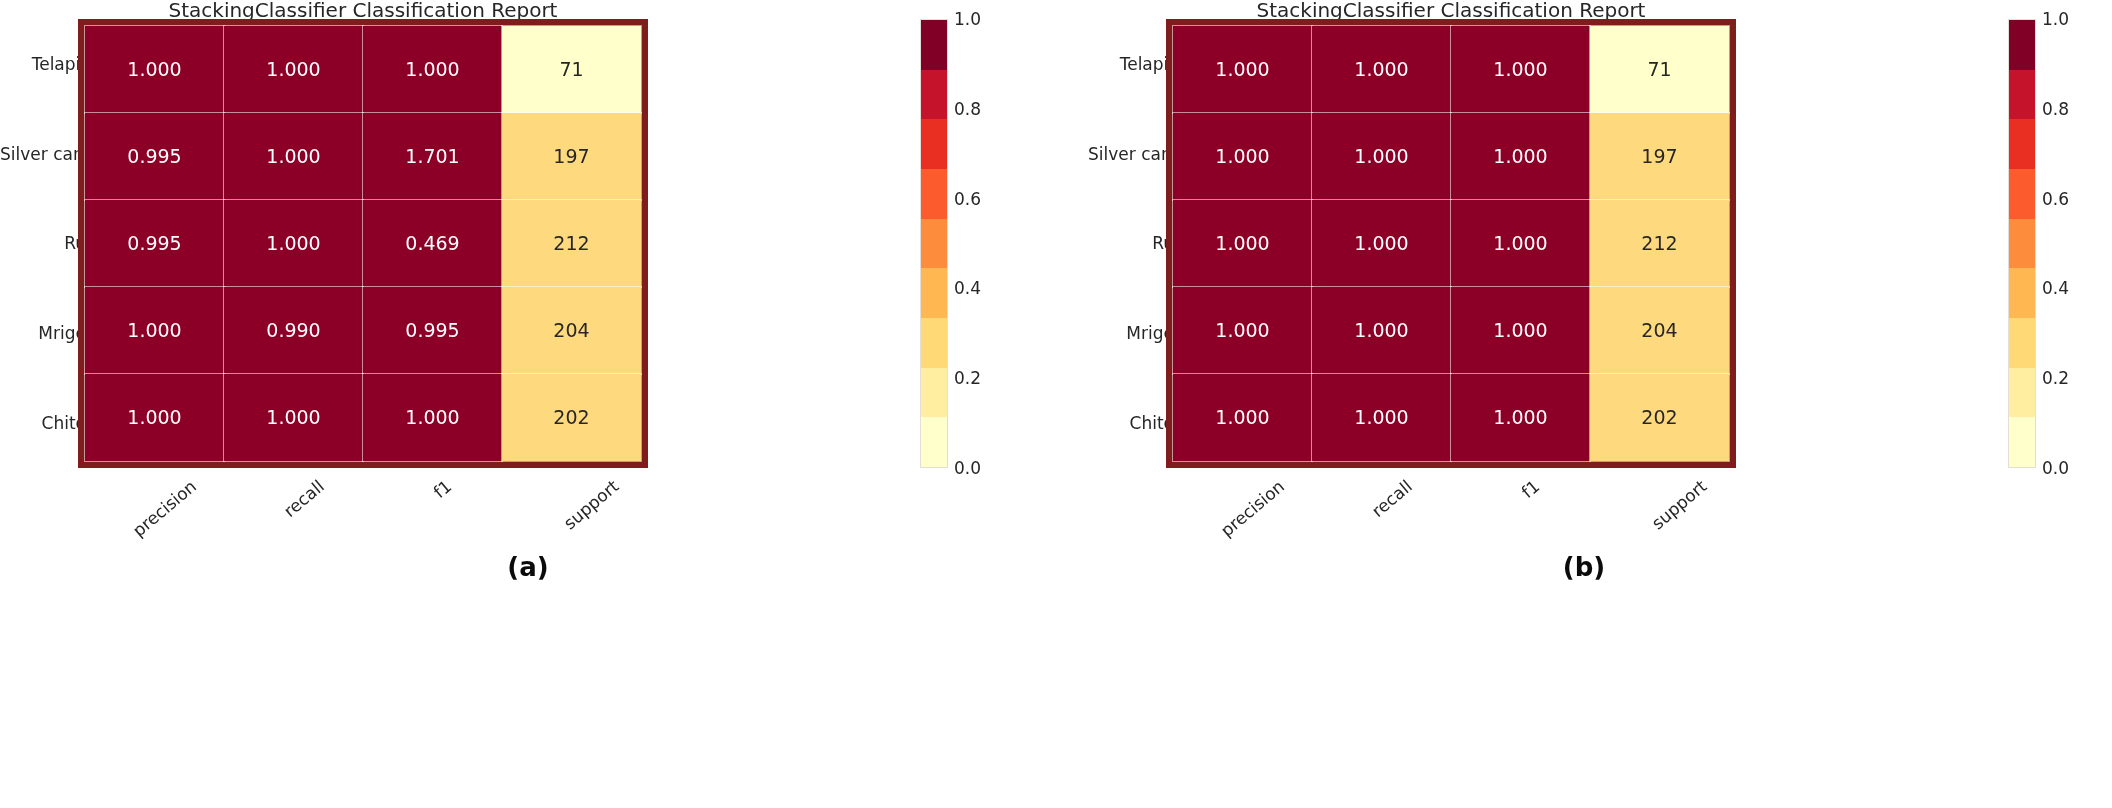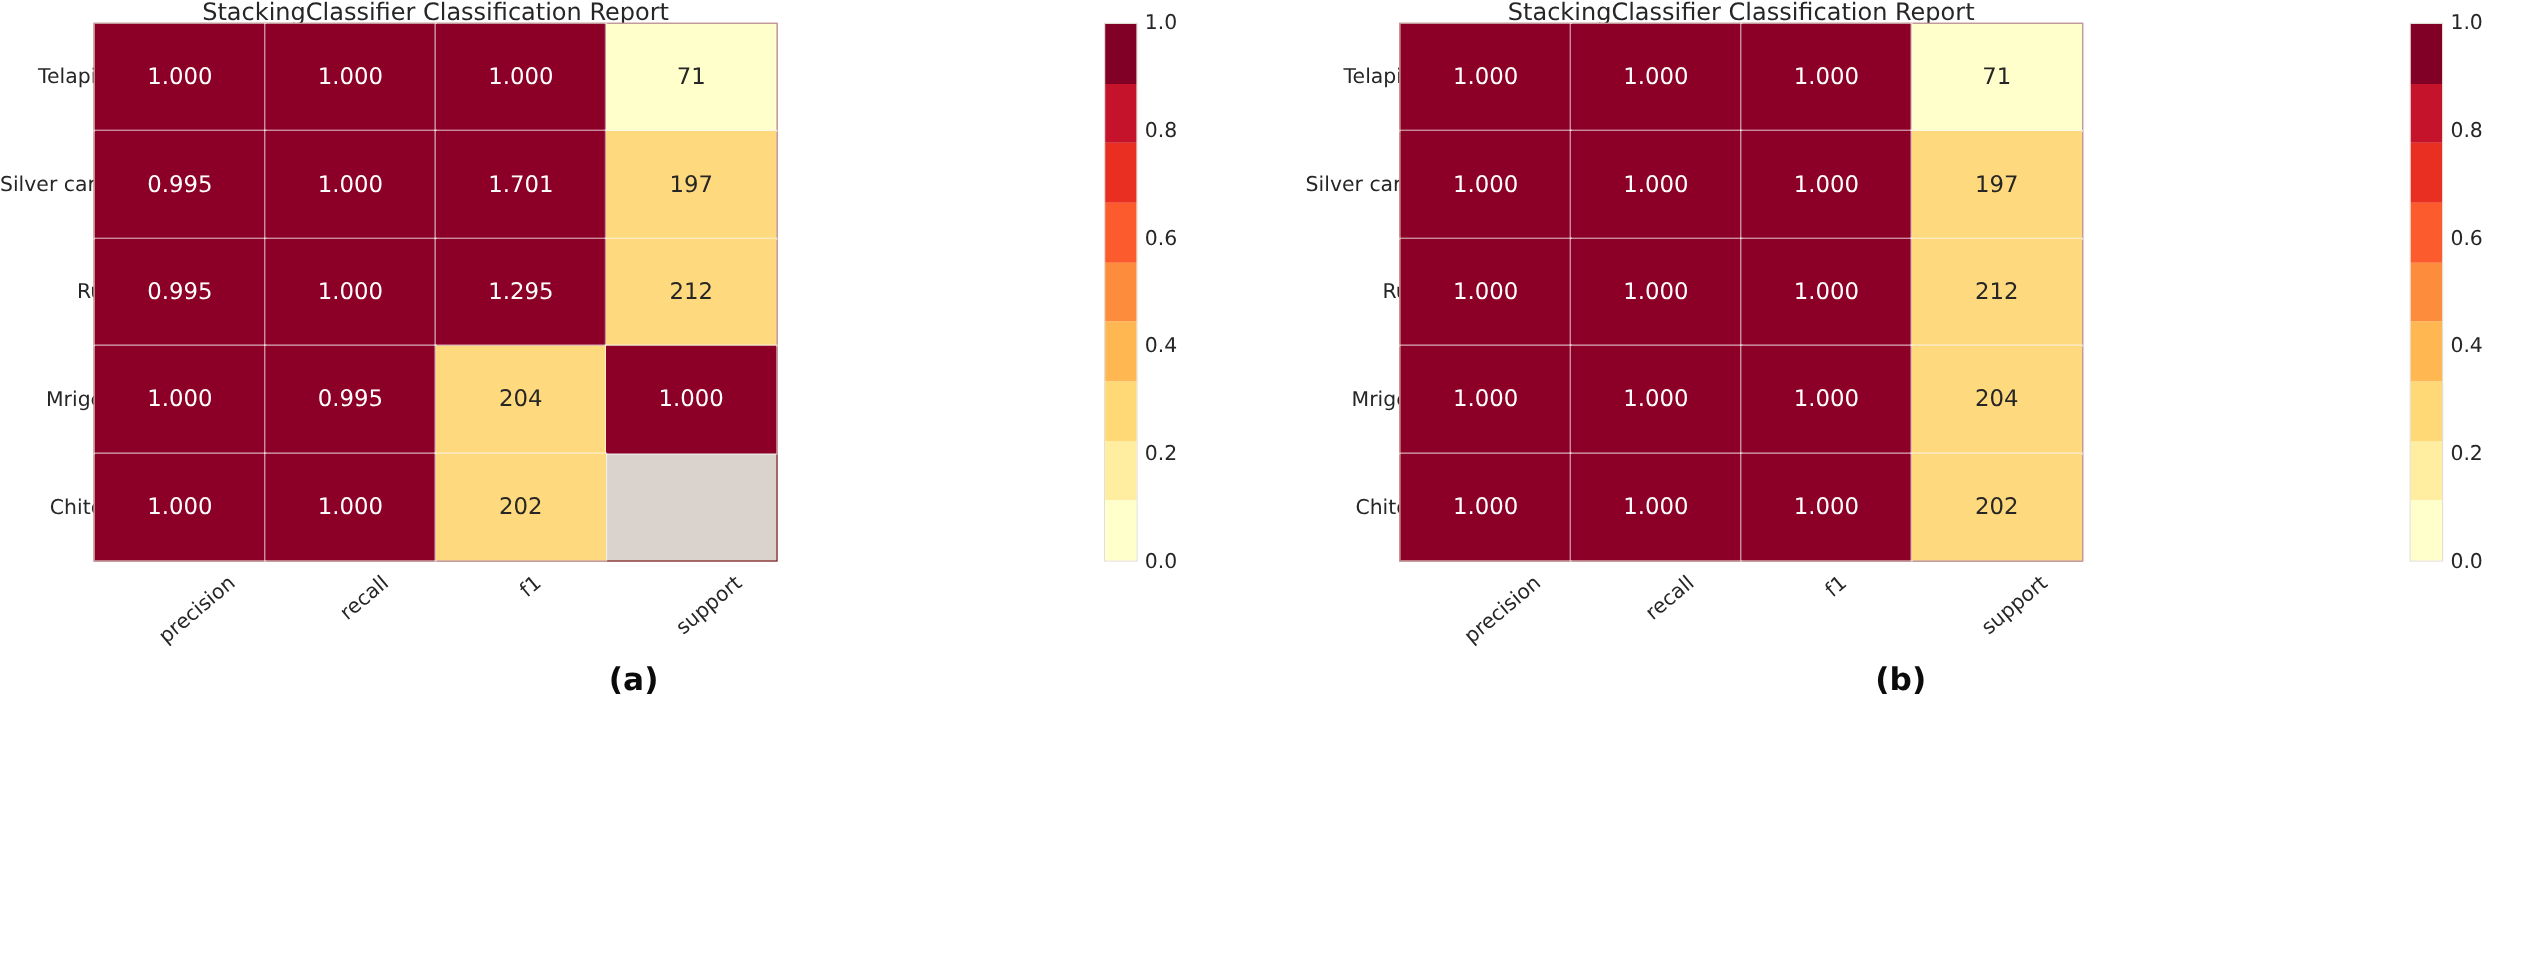--- a/index.html
+++ b/index.html
@@ -39,21 +39,21 @@
     white-space: nowrap;
   }
 
   
   .heatmap {
     position: absolute;
     display: grid;
     grid-template-columns: repeat(4, 1fr);
     grid-template-rows: repeat(5, 1fr);
     background: #d9d2cd;
-    border: 1px solid #7f1d1d;
+    border: 7px solid #7f1d1d;
     box-sizing: border-box;
   }
   .cell {
     position: relative;
     display: flex;
     align-items: center;
     justify-content: center;
     font-size: 19px;
     line-height: 1;
     box-sizing: border-box;
@@ -168,24 +168,25 @@
       <div class="cell dark" style="background: rgb(140, 0, 39);">1.000</div>
       <div class="cell light" style="background: rgb(255, 255, 204);">71</div>
 
       <div class="cell dark" style="background: rgb(140, 0, 39);">0.995</div>
       <div class="cell dark" style="background: rgb(140, 0, 39);">1.000</div>
       <div class="cell dark" style="background: rgb(140, 0, 39);">1.701</div>
       <div class="cell light" style="background: rgb(254, 217, 125);">197</div>
 
       <div class="cell dark" style="background: rgb(140, 0, 39);">0.995</div>
       <div class="cell dark" style="background: rgb(140, 0, 39);">1.000</div>
-      <div class="cell dark" style="background: rgb(140, 0, 39);">1.295</div>
+      <div class="cell dark" style="background: rgb(140, 0, 39);">0.469</div>
       <div class="cell light" style="background: rgb(254, 217, 125);">212</div>
 
       <div class="cell dark" style="background: rgb(140, 0, 39);">1.000</div>
+      <div class="cell dark" style="background: rgb(140, 0, 39);">0.990</div>
       <div class="cell dark" style="background: rgb(140, 0, 39);">0.995</div>
       <div class="cell light" style="background: rgb(254, 217, 125);">204</div>
 
       <div class="cell dark" style="background: rgb(140, 0, 39);">1.000</div>
       <div class="cell dark" style="background: rgb(140, 0, 39);">1.000</div>
       <div class="cell dark" style="background: rgb(140, 0, 39);">1.000</div>
       <div class="cell light" style="background: rgb(254, 217, 125);">202</div>
     </div>
 
     <div class="xlabels" style="left:78px; top:470px; width:570px;">

